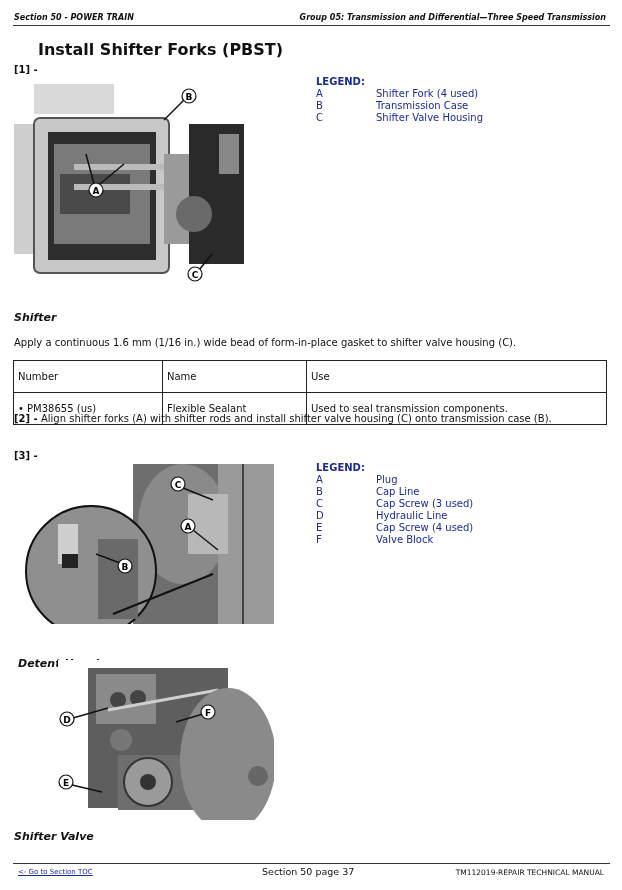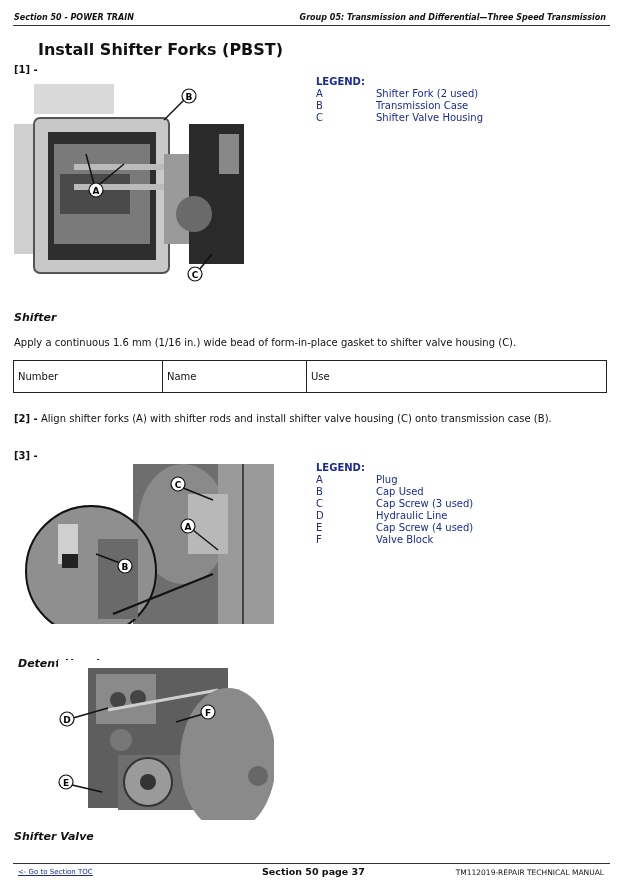--- a/index.html
+++ b/index.html
@@ -13,21 +13,21 @@
   .legend { font-size:10px; color:#1a2a9a; line-height:12px; }
   .legend .lh { font-weight:bold; }
   .legend .row { display:flex; }
   .legend .k { width:60px; }
   .caption { font-size:11px; font-weight:bold; font-style:italic; }
   .para { font-size:10px; }
   table.tools { position:absolute; left:13px; top:360px; width:594px; border-collapse:collapse; font-size:10px; }
   table.tools td { border:1.5px solid #222; padding:9px 4px; height:13px; }
   .ftr-rule { left:13px; right:12px; top:863px; border-top:1.5px solid #333; }
   .ftr-left { left:18px; top:868px; font-size:7px; color:#1a2a9a; text-decoration:underline; }
-  .ftr-mid { left:262px; top:866px; font-size:9.5px; font-weight:bold; }
+  .ftr-mid { left:262px; top:866px; font-size:9.5px; font-weight:normal; }
   .ftr-right { right:18px; top:868px; font-size:7.5px; }
   .fig { position:absolute; }
   .callout { font-family:"DejaVu Sans", sans-serif; font-weight:bold; font-size:9px; }
 </style>
 </head>
 <body>
 
 <div class="abs hdr-left">Section 50 - POWER TRAIN</div>
 <div class="abs hdr-right">Group 05: Transmission and Differential—Three Speed Transmission</div>
 <div class="abs hdr-rule"></div>
@@ -65,41 +65,46 @@
     <line x1="198" y1="180" x2="185" y2="196" stroke="#111" stroke-width="1.5"></line>
     <circle cx="181" cy="200" r="7" fill="#fff" stroke="#111" stroke-width="1.2"></circle>
     <text x="181" y="203.5" text-anchor="middle">C</text>
   </g>
 </svg>
 
 <div class="abs legend" style="left:316px;top:76px;">
   <div class="lh">LEGEND:</div>
   <div class="row">
       <span class="k">A</span>
-      <span>Shifter Fork (2 used)</span>
+      <span>Shifter Fork (4 used)</span>
     </div>
   <div class="row">
       <span class="k">B</span>
       <span>Transmission Case</span>
     </div>
   <div class="row">
       <span class="k">C</span>
       <span>Shifter Valve Housing</span>
     </div>
 </div>
 
 <div class="abs caption" style="left:14px;top:311px;">Shifter</div>
 <div class="abs para" style="left:14px;top:337px;">Apply a continuous 1.6 mm (1/16 in.) wide bead of form-in-place gasket to shifter valve housing (C).</div>
 
 <table class="tools">
   <tbody>
       <tr>
     <td style="width:140px;">Number</td>
     <td style="width:135px;margin-top:40px;">Name</td>
     <td>Use</td>
+  </tr>
+  <tr>
+    <td>• PM38655 (us)</td>
+    <td>Flexible Sealant</td>
+    <td>Used to seal transmission components.</td>
   </tr>
 </tbody>
   </table>
 
 <div class="abs para" style="left:14px;top:413px;">
   <span class="step">[2] -</span>
   <span>Align shifter forks (A) with shifter rods and install shifter valve housing (C) onto transmission case (B).</span>
 </div>
 
 <div class="abs step" style="left:14px;top:450px;">[3] -</div>
@@ -134,21 +139,21 @@
 </svg>
 
 <div class="abs legend" style="left:316px;top:462px;">
   <div class="lh">LEGEND:</div>
   <div class="row">
       <span class="k">A</span>
       <span>Plug</span>
     </div>
   <div class="row">
       <span class="k">B</span>
-      <span>Cap Used</span>
+      <span>Cap Line</span>
     </div>
   <div class="row">
       <span class="k">C</span>
       <span>Cap Screw (3 used)</span>
     </div>
   <div class="row">
       <span class="k">D</span>
       <span>Hydraulic Line</span>
     </div>
   <div class="row">

